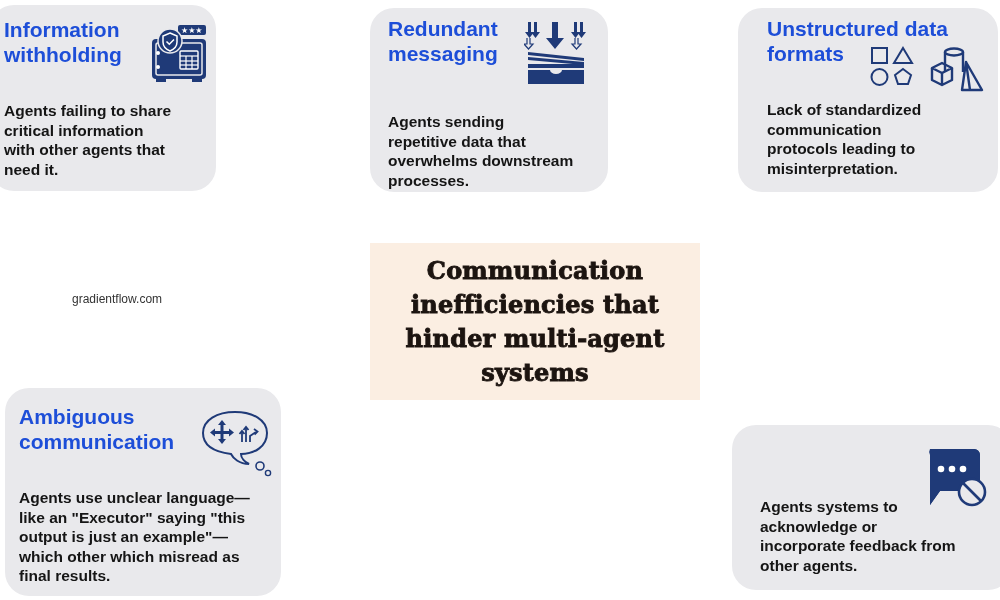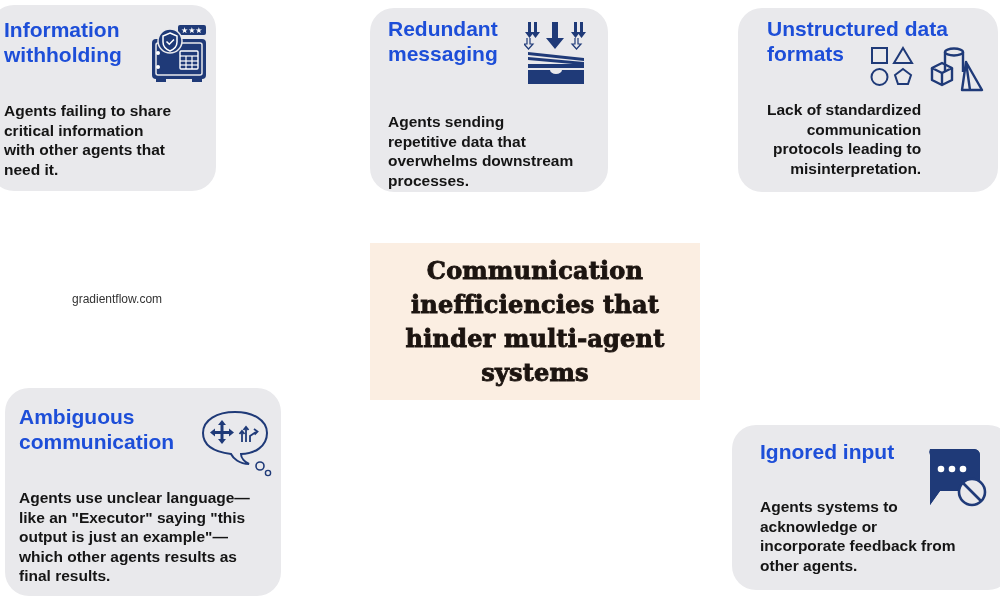--- a/index.html
+++ b/index.html
@@ -130,21 +130,21 @@
       </g>
       <g fill="none" stroke="#1f3a78" stroke-width="2.4" stroke-linejoin="round">
         <ellipse cx="84" cy="6" rx="9" ry="3.5"></ellipse>
         <path d="M75 6 v20 M93 6 v20"></path>
         <path d="M62 22 l10 -5 l10 5 l-10 5 z"></path>
         <path d="M62 22 v12 l10 5 v-12 M82 22 v12 l-10 5"></path>
         <path d="M96 16 L112 44 L92 44 Z M96 16 L100 44"></path>
       </g>
     </svg>
   </div>
-  <div class="card-desc" style="left:29px; top:92px;text-align:right;">Lack of standardized
+  <div class="card-desc" style="left:29px; top:92px;">Lack of standardized
 communication
 protocols leading to
 misinterpretation.</div>
 </div>
 
 <div class="watermark">gradientflow.com</div>
 
 <div class="center-box">
   <div class="center-title">Communication
 inefficiencies that
@@ -172,26 +172,25 @@
         <path d="M41 34 v-10 M45 34 v-14 M49 34 v-6 l6 -4"></path>
         <path d="M38.5 26 l2.5 -3 l2.5 3"></path>
         <path d="M42.5 22 l2.5 -3 l2.5 3"></path>
         <path d="M53 21 l3.5 2.5 l-3 3"></path>
       </g>
     </svg>
   </div>
   <div class="card-desc" style="left:14px; top:100px;">Agents use unclear language—
 like an "Executor" saying "this
 output is just an example"—
-which other agents results as
+which other which misread as
 final results.</div>
 </div>
 
 <div class="card" style="left:732px; top:425px; width:280px; height:165px;">
-  <div class="card-title" style="left:28px; top:14px;">Ignored input</div>
   <div class="icon" style="left:192px; top:22px;">
     <svg width="66" height="64" viewBox="0 0 66 64">
       <path d="M6 2 h44 a6 6 0 0 1 6 6 v30 a6 6 0 0 1 -6 6 h-34 l-10 14 v-14 a6 6 0 0 1 0 0 v-36 a6 6 0 0 1 0 -6 z" fill="#1f3a78"></path>
       <path d="M6 2 h44 a6 6 0 0 1 6 6 v30 a6 6 0 0 1 -6 6 h-34 l-10 14 v-50 a6 6 0 0 1 0 0 z" fill="#1f3a78"></path>
       <circle cx="17" cy="22" r="3.3" fill="#fff"></circle>
       <circle cx="28" cy="22" r="3.3" fill="#fff"></circle>
       <circle cx="39" cy="22" r="3.3" fill="#fff"></circle>
       <circle cx="48" cy="45" r="13" fill="#e9e9ec" stroke="#1f3a78" stroke-width="2.6"></circle>
       <line x1="39" y1="36" x2="57" y2="54" stroke="#1f3a78" stroke-width="2.6"></line>
     </svg>

